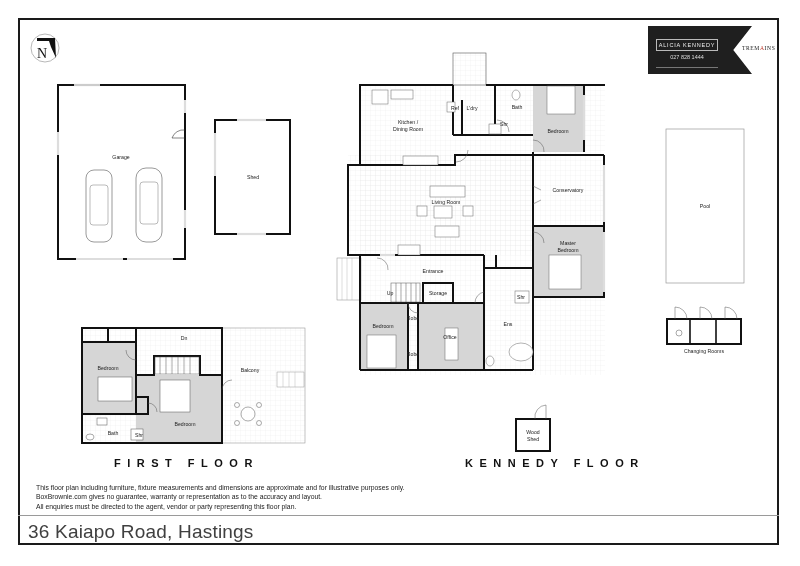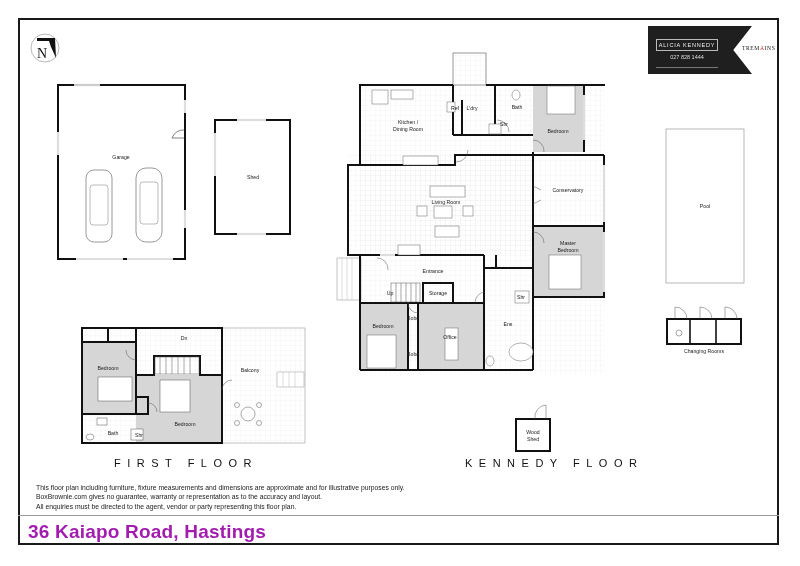--- a/index.html
+++ b/index.html
@@ -1,21 +1,21 @@
 <!DOCTYPE html>
 <html><head>
 <meta charset="utf-8">
 <style>
   html, body { margin: 0; padding: 0; background: #ffffff; }
   body { width: 800px; height: 566px; position: relative; overflow: hidden; font-family: "Liberation Sans", sans-serif; }
   .frame { position: absolute; left: 18px; top: 18px; width: 761px; height: 527px; border: 2px solid #1a1a1a; box-sizing: border-box; }
   .footer-divider { position: absolute; left: 18px; top: 515px; width: 761px; height: 1px; background: #9a9a9a; }
-  .address { position: absolute; left: 28px; top: 521px; font-size: 19px; color: #a21caf; letter-spacing: 0.2px; font-weight: bold; }
+  .address { position: absolute; left: 28px; top: 521px; font-size: 19px; color: #404040; letter-spacing: 0.2px; }
   .disclaimer { position: absolute; left: 36px; top: 483px; font-size: 6.8px; line-height: 9.4px; color: #222; }
-  .floor-label { position: absolute; font-size: 11px; letter-spacing: 6.5px; color: #111; }
+  .floor-label { position: absolute; font-size: 11px; letter-spacing: 6.5px; color: #111; font-weight: bold; }
   .room-label { font-family: "Liberation Sans", sans-serif; font-size: 5.2px; fill: #222; text-anchor: middle; }
   .brand { position: absolute; left: 648px; top: 26px; width: 134px; height: 48px; }
   .brand-box { position: absolute; left: 0; top: 0; width: 104px; height: 48px; background: #1f1f1f; clip-path: polygon(0 0, 100% 0, 82% 50%, 100% 100%, 0 100%); }
   .brand-name { position: absolute; left: 8px; top: 13px; width: 60px; height: 10px; border: 1px solid #bbb; color: #eee; font-size: 5.5px; letter-spacing: 0.8px; text-align: center; line-height: 10px; }
   .brand-phone { position: absolute; left: 8px; top: 28px; width: 62px; color: #ddd; font-size: 5.5px; text-align: center; }
   .brand-fine { position: absolute; left: 8px; top: 41px; width: 62px; height: 1px; background: #777; }
   .brand-agency { position: absolute; left: 94px; top: 19px; font-size: 5.6px; font-family: "Liberation Serif", serif; letter-spacing: 0.6px; color: #222; }
   .brand-agency .accent { color: #c0392b; }
   svg.plan { position: absolute; left: 0; top: 0; }
 </style>

